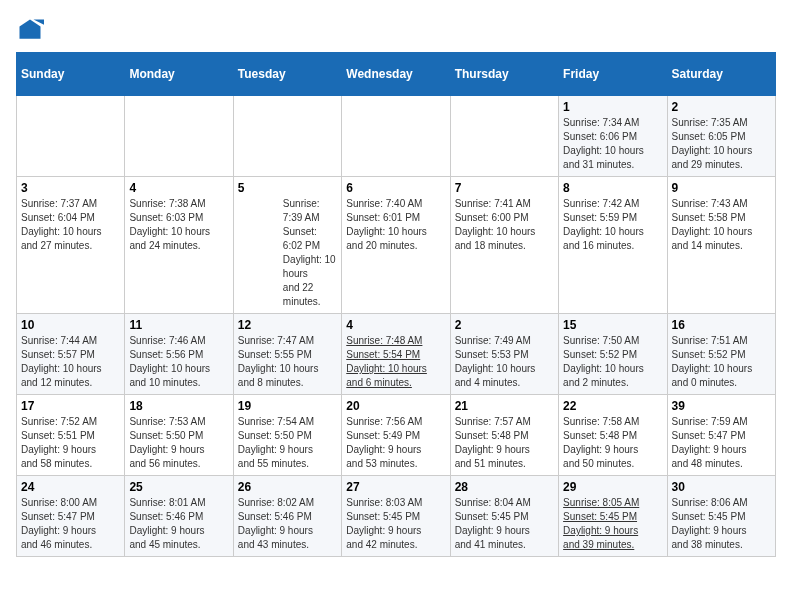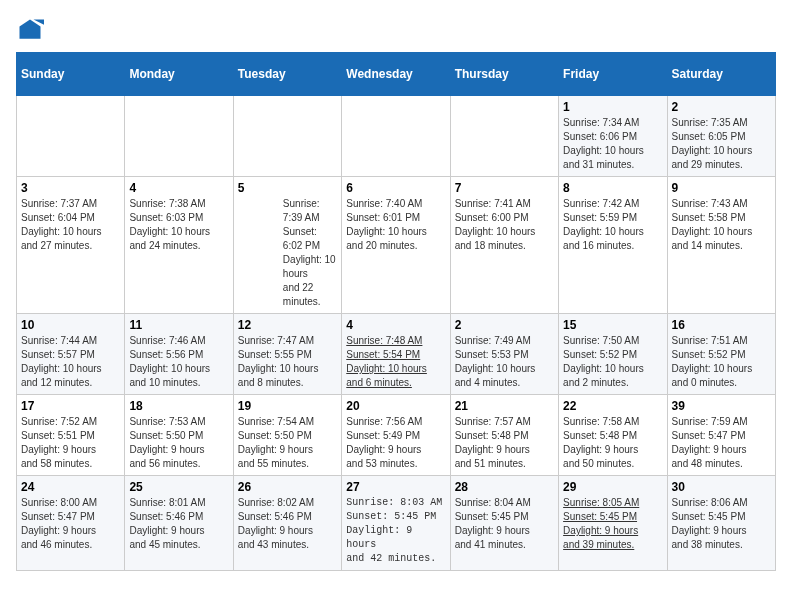--- a/index.html
+++ b/index.html
@@ -312,21 +312,21 @@
         </td>
         <td>
           <span class="day-num">26</span>
           <div class="day-info" style="white-space: pre-line;">Sunrise: 8:02 AM
 Sunset: 5:46 PM
 Daylight: 9 hours
 and 43 minutes.</div>
         </td>
         <td>
           <span class="day-num">27</span>
-          <div class="day-info" style="white-space: pre-line; font-family: Liberation Mono, monospace;">Sunrise: 8:03 AM
+          <div class="day-info" style="white-space: pre-line;">Sunrise: 8:03 AM
 Sunset: 5:45 PM
 Daylight: 9 hours
 and 42 minutes.</div>
         </td>
         <td>
           <span class="day-num">28</span>
           <div class="day-info" style="white-space: pre-line;">Sunrise: 8:04 AM
 Sunset: 5:45 PM
 Daylight: 9 hours
 and 41 minutes.</div>

